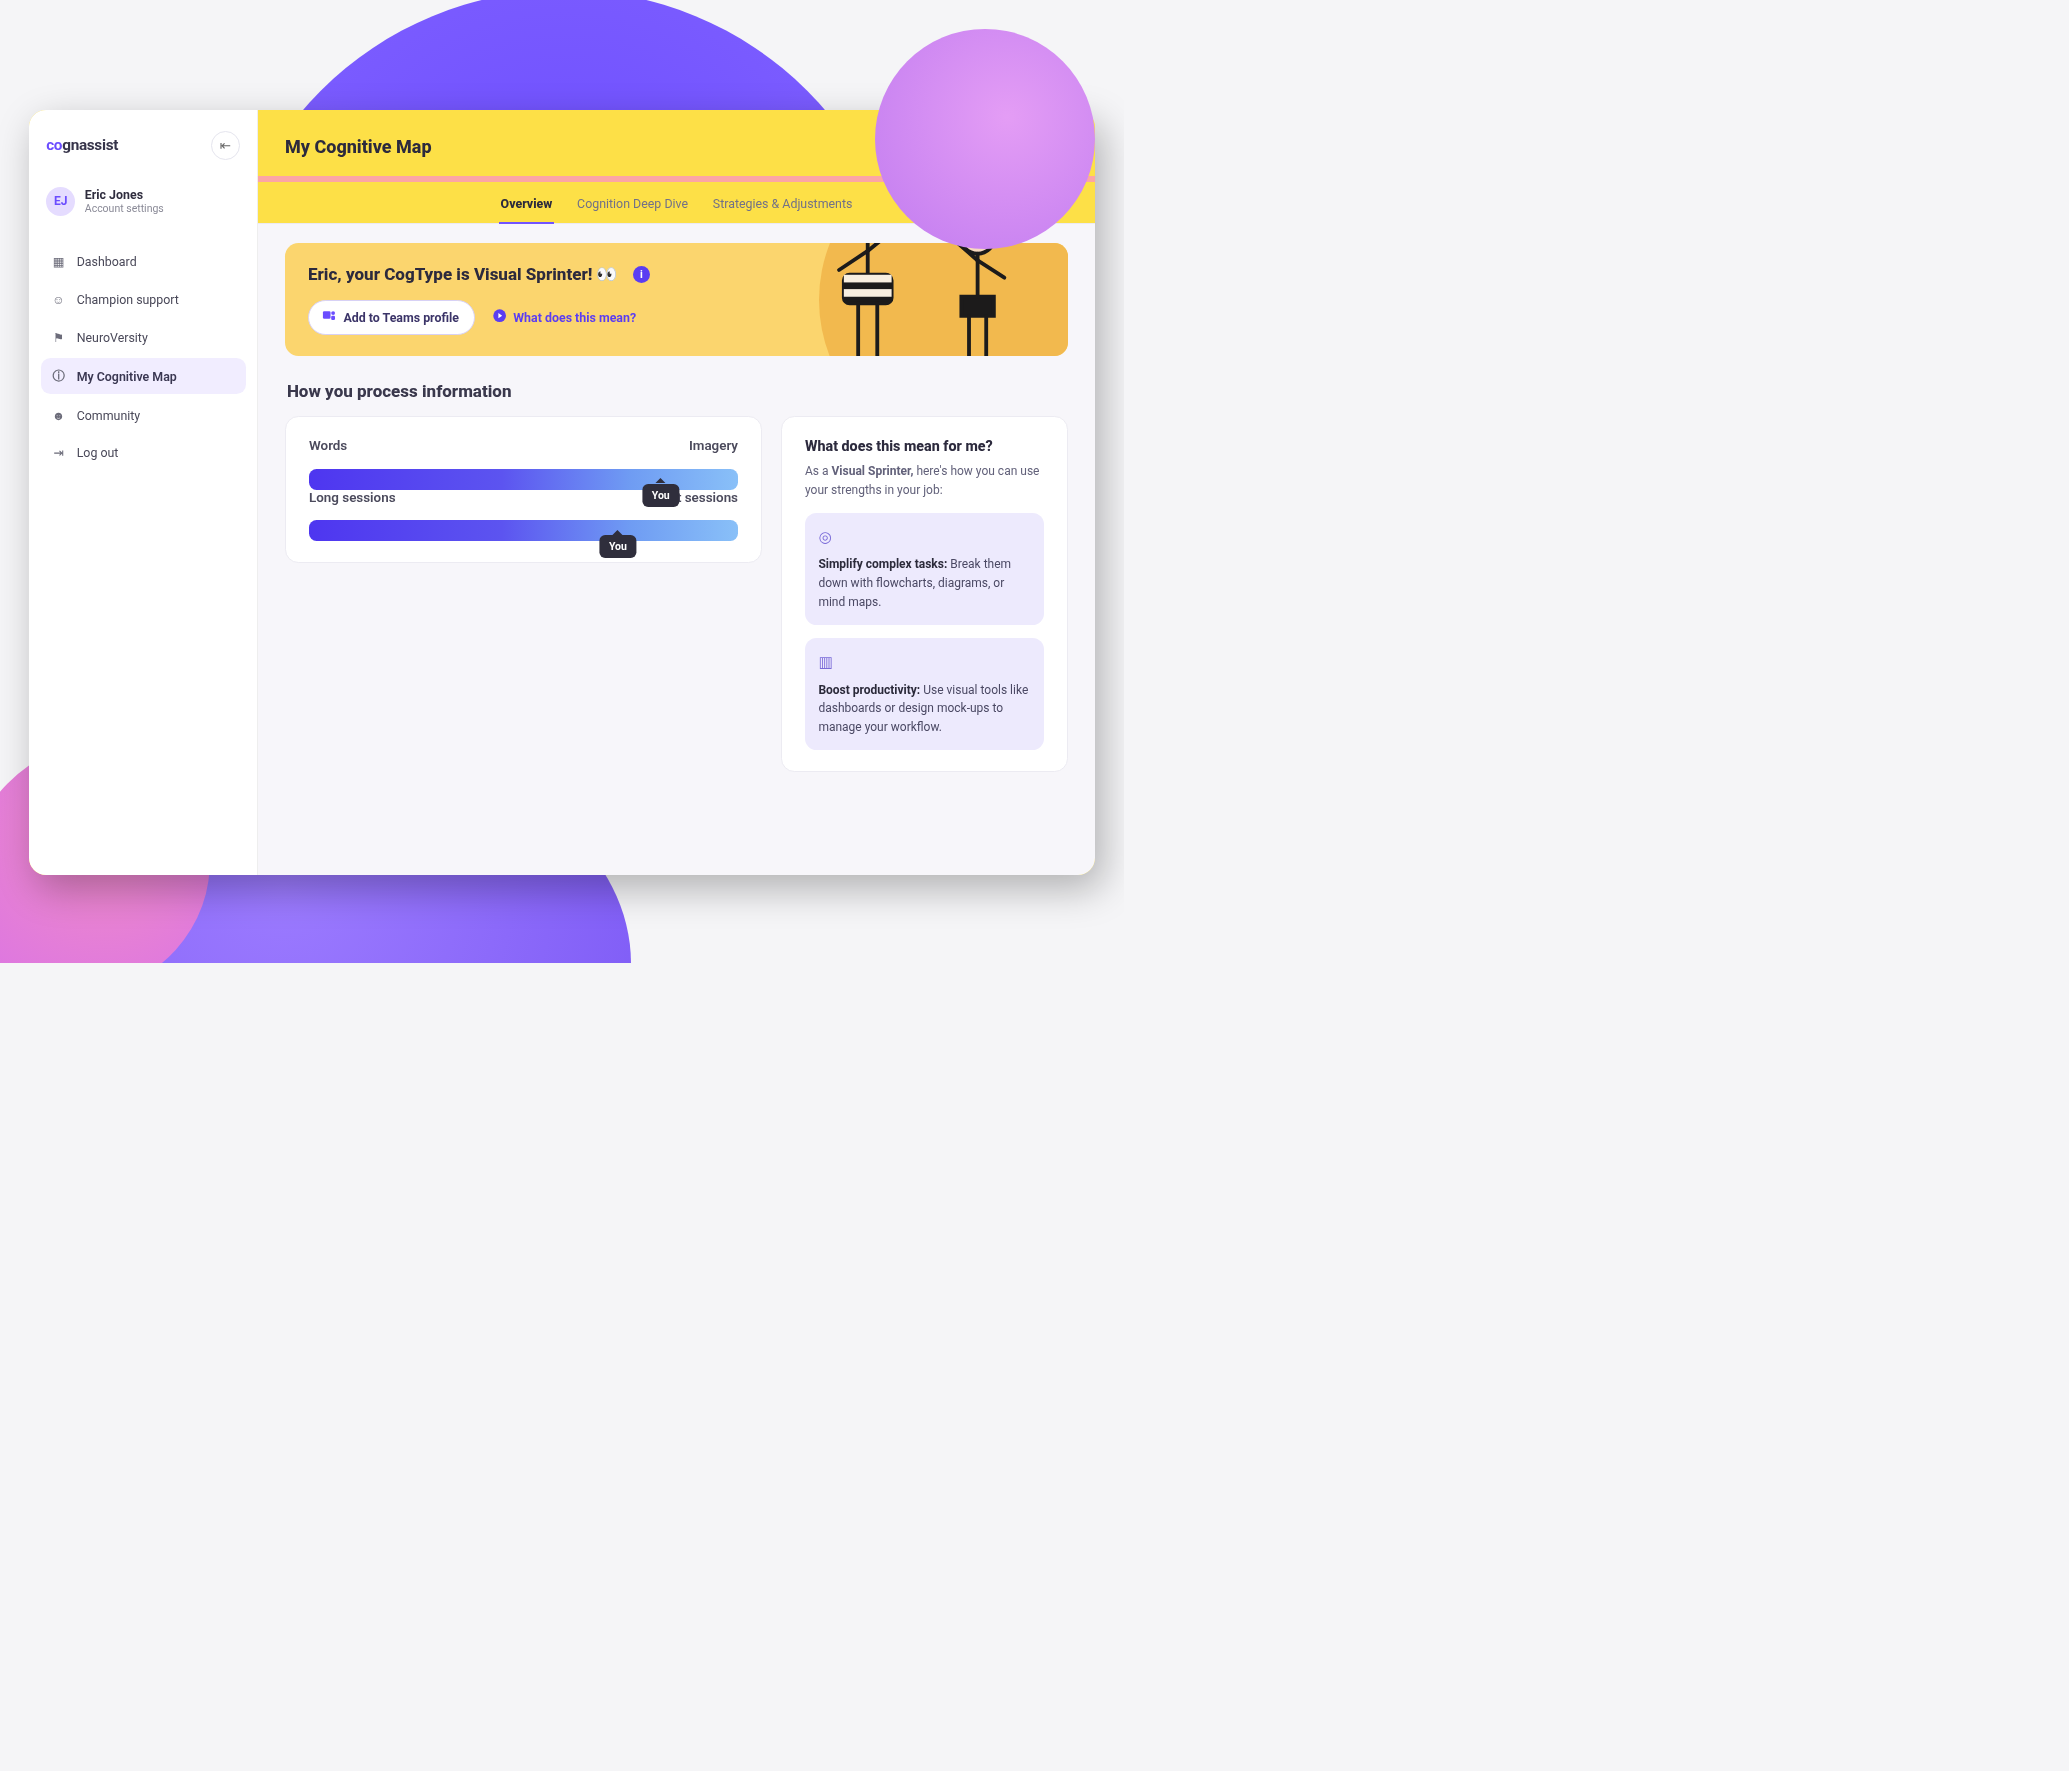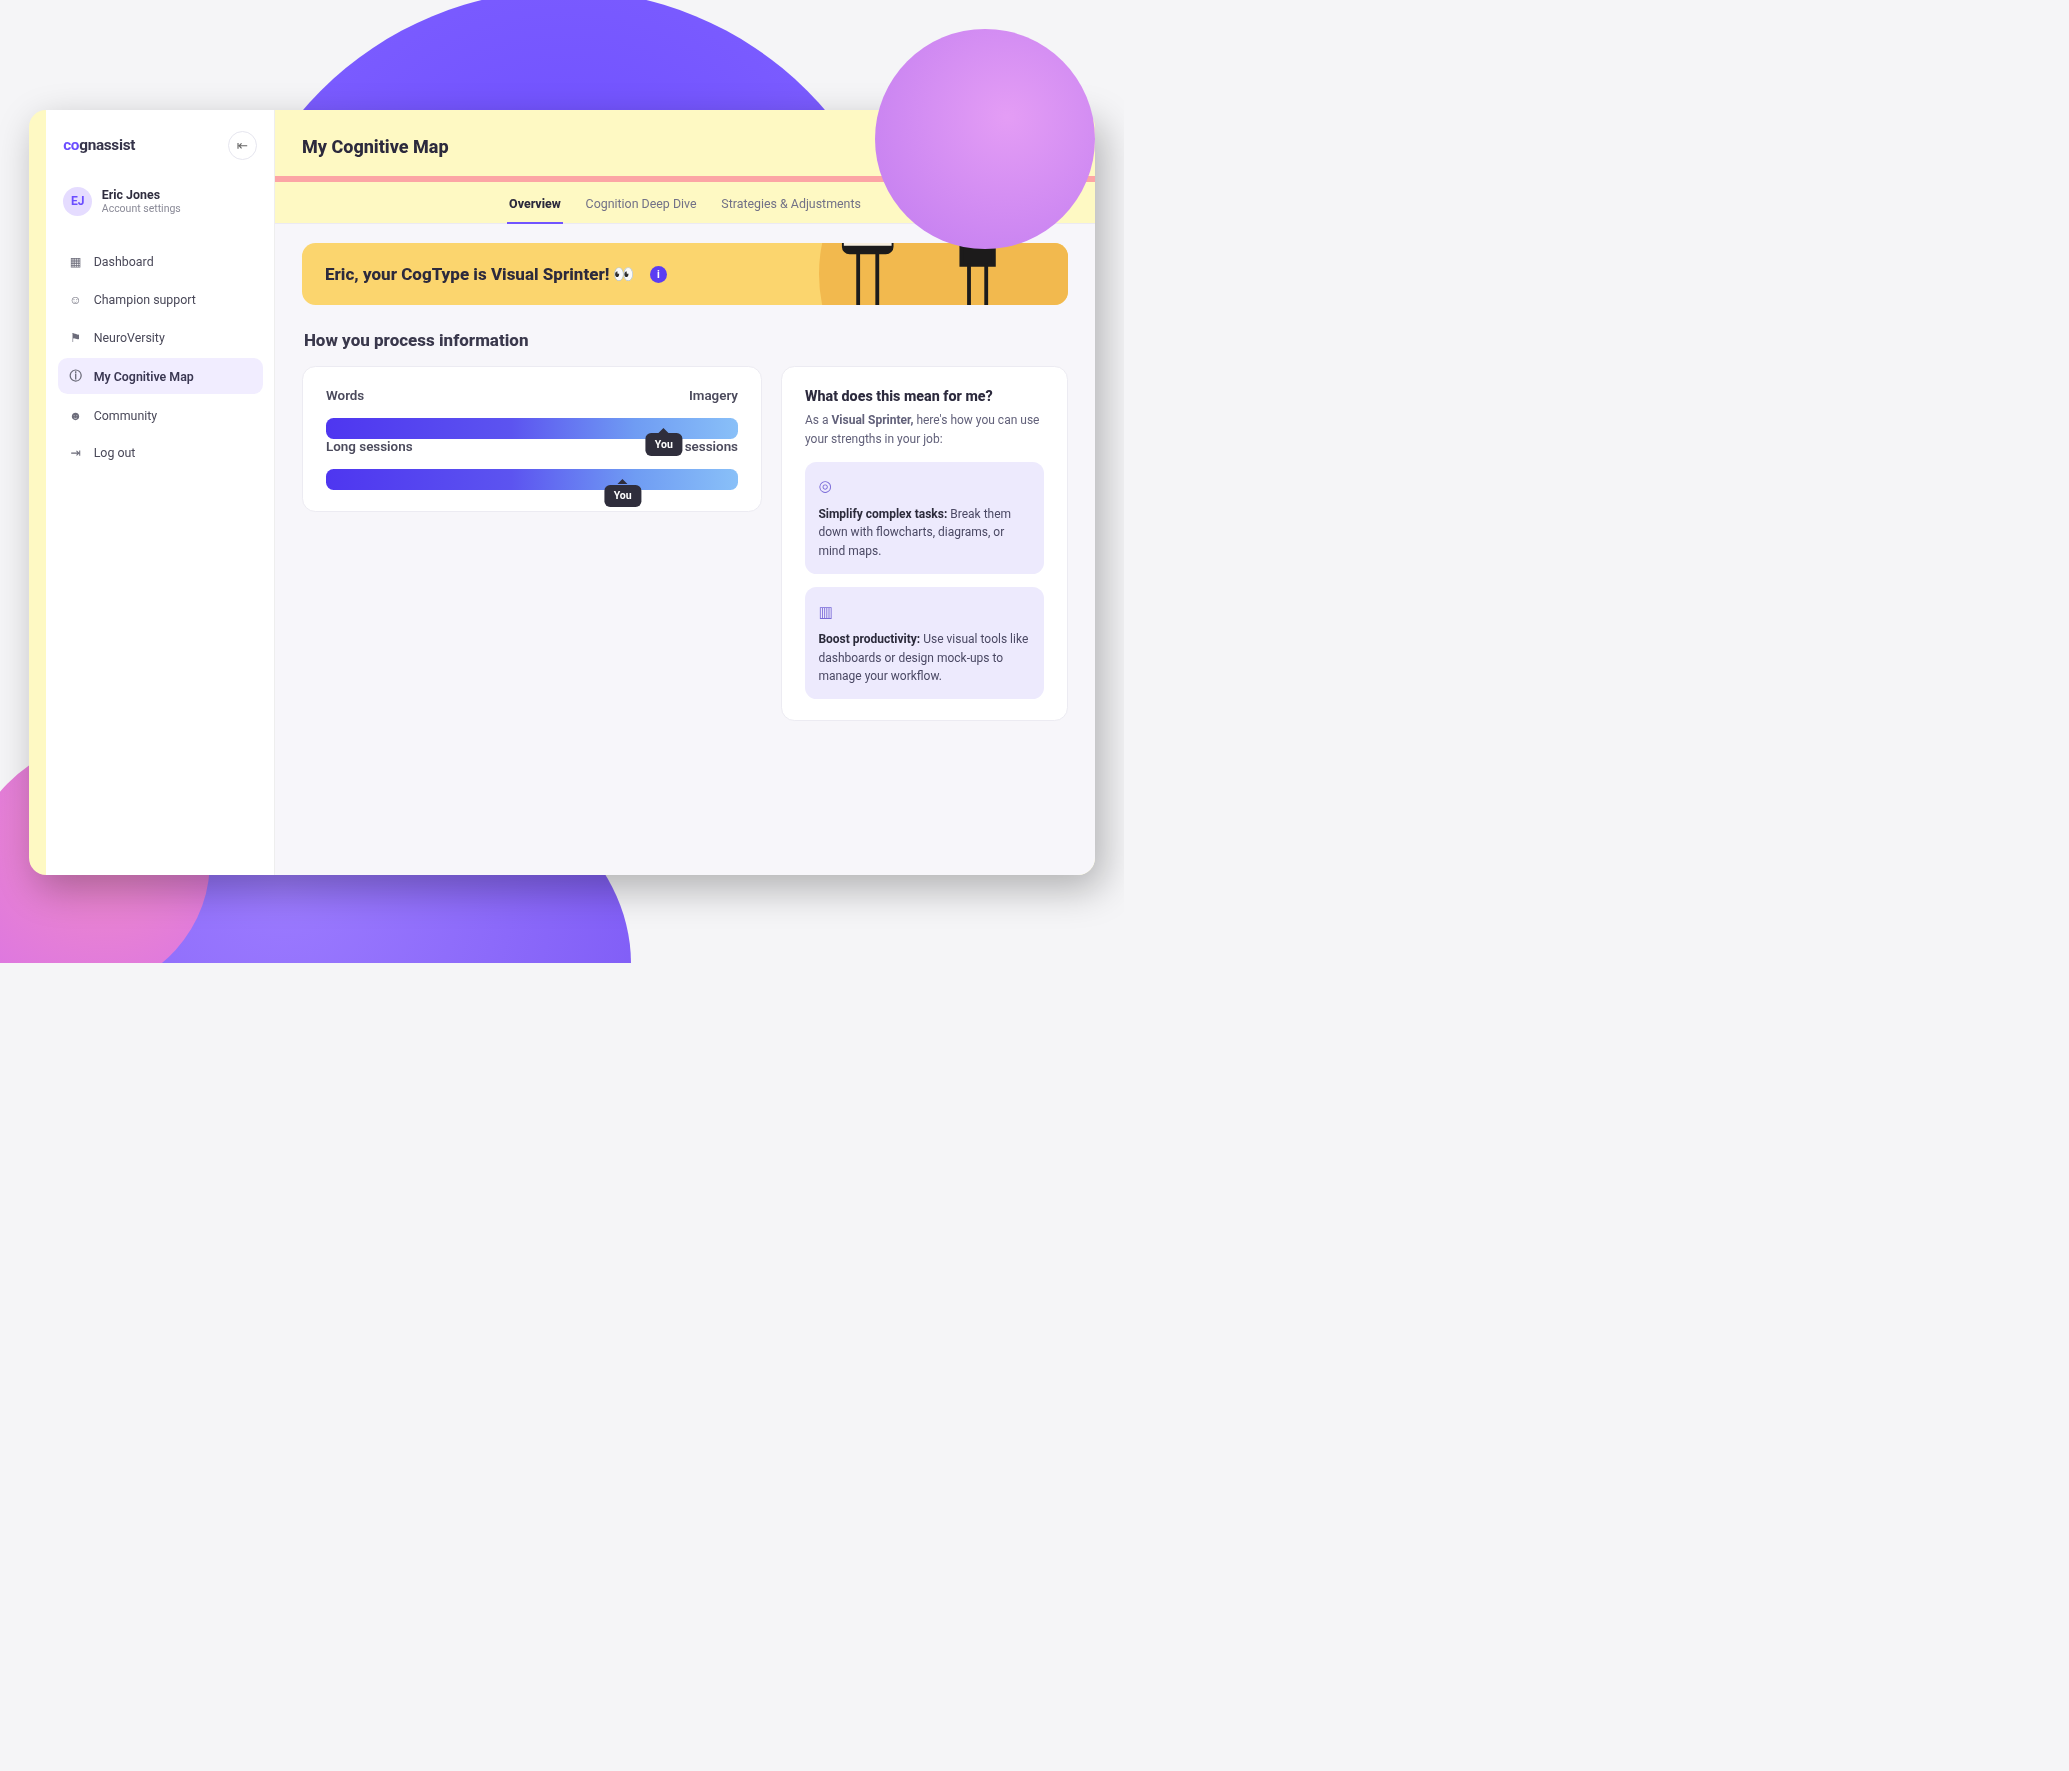--- a/index.html
+++ b/index.html
@@ -41,27 +41,26 @@
     transform: rotate(-15deg);
     z-index: 2;
   }
 
   
   .window {
     position: absolute;
     left: 29px; top: 110px;
     right: 29px;
     height: 765px;
-    background: #fef9c3;
+    background: #fde047;
     border-radius: 17px;
     box-shadow: 7.6px 13.4px 38px rgba(0,0,0,.28);
     display: flex;
     overflow: hidden;
     z-index: 3;
-    padding-left: 17px;
   }
 
   
   .sidebar {
     width: 229px;
     background: #fff;
     border-right: 1px solid #eee;
     padding: 17px 11.5px 17px 11.5px;
     display: flex;
     flex-direction: column;
@@ -263,20 +262,41 @@
       <div class="tab">Cognition Deep Dive</div>
       <div class="tab">Strategies &amp; Adjustments</div>
     </div>
 
     <div class="content">
 
       <div class="banner">
         <div class="banner-title">
           <span>Eric, your CogType is Visual Sprinter! 👀</span>
           <span class="info-pill">i</span>
+        </div>
+        <div class="banner-actions">
+          <div class="teams-btn">
+            <span class="teams-icn">
+              <svg width="15.3" height="15.3" viewBox="0 0 24 24" fill="currentColor">
+                  <rect x="3" y="5" width="12" height="12" rx="2"></rect>
+                  <circle cx="19" cy="8" r="3"></circle>
+                  <rect x="16" y="12" width="6" height="7" rx="2"></rect>
+                </svg>
+            </span>
+            <span>Add to Teams profile</span>
+          </div>
+          <div class="what-link">
+            <span>
+              <svg width="15.3" height="15.3" viewBox="0 0 24 24" fill="#5b3df2">
+                  <circle cx="12" cy="12" r="10" fill="#5b3df2"></circle>
+                  <path d="M10 8l6 4-6 4z" fill="#fff"></path>
+                </svg>
+            </span>
+            <span>What does this mean?</span>
+          </div>
         </div>
 
         <div class="banner-art">
           <div class="art-circle"></div>
           <svg class="art-people" width="249" height="172" viewBox="0 0 260 180">
             <g stroke="#1c1b1b" stroke-width="4" fill="none" stroke-linecap="round">
 
               <circle cx="80" cy="40" r="20" fill="#1c1b1b"></circle>
               <path d="M80 60 v50"></path>
               <path d="M80 70 l50 -40"></path>

